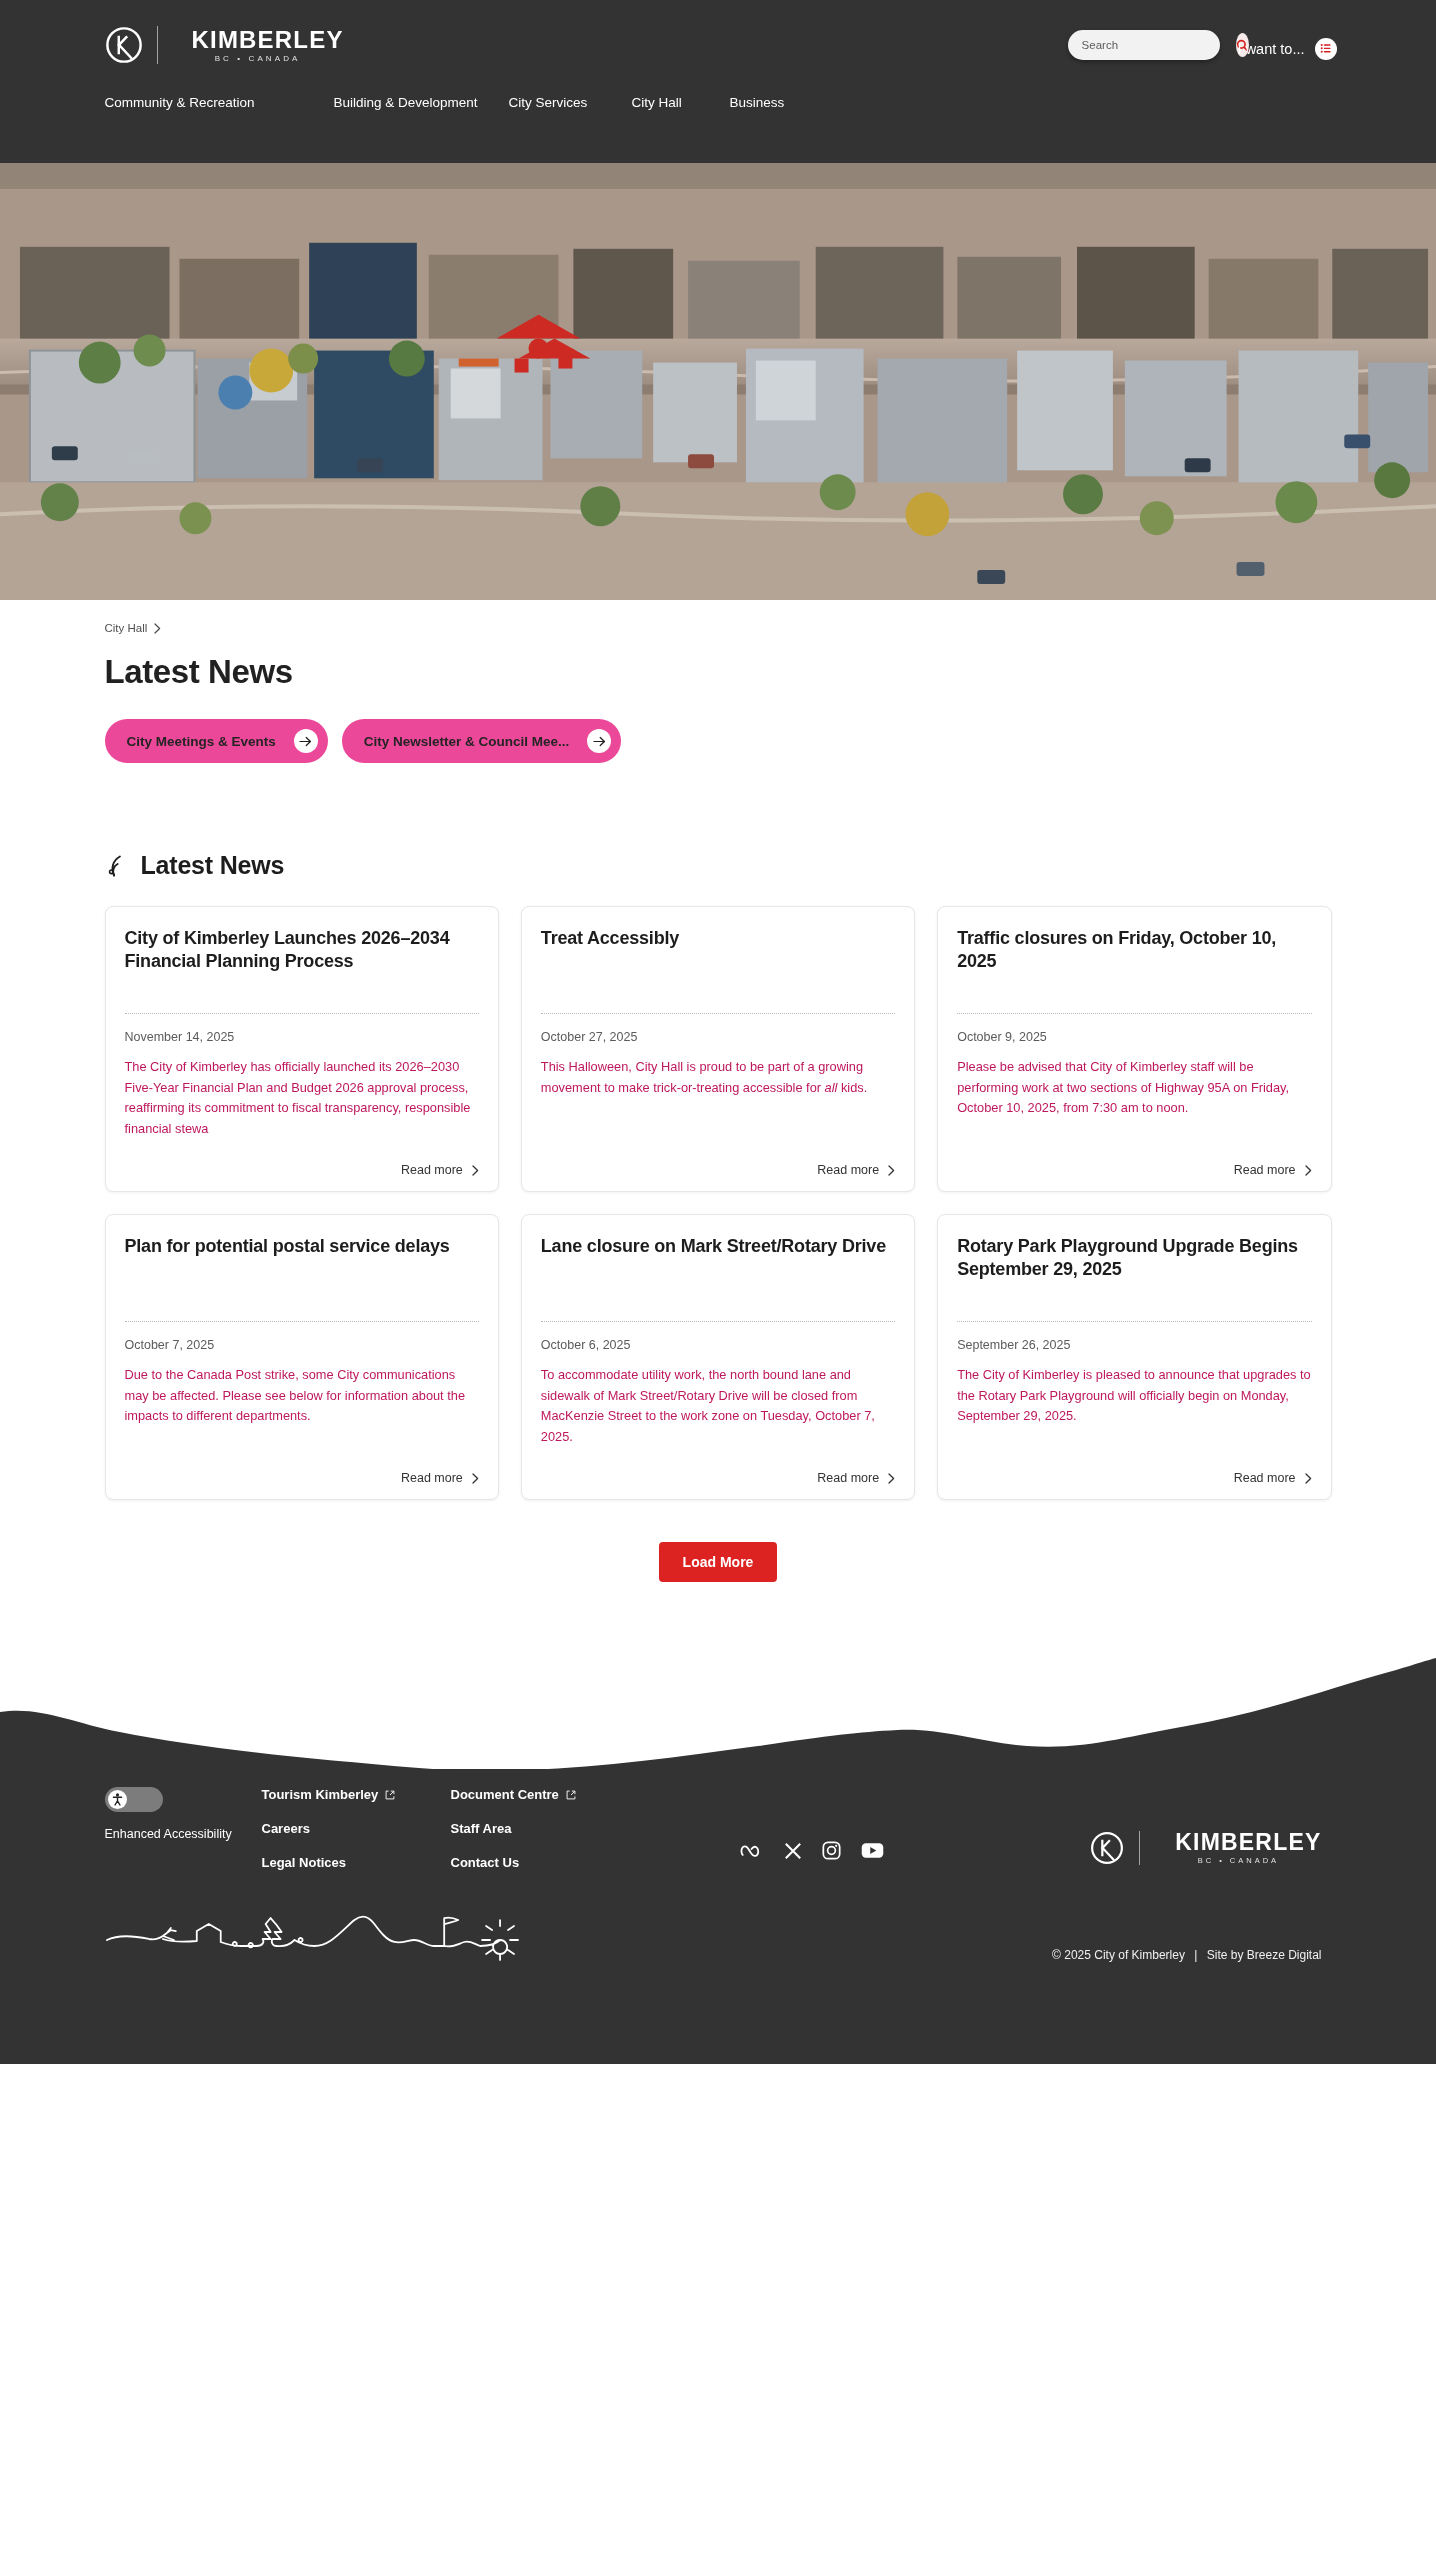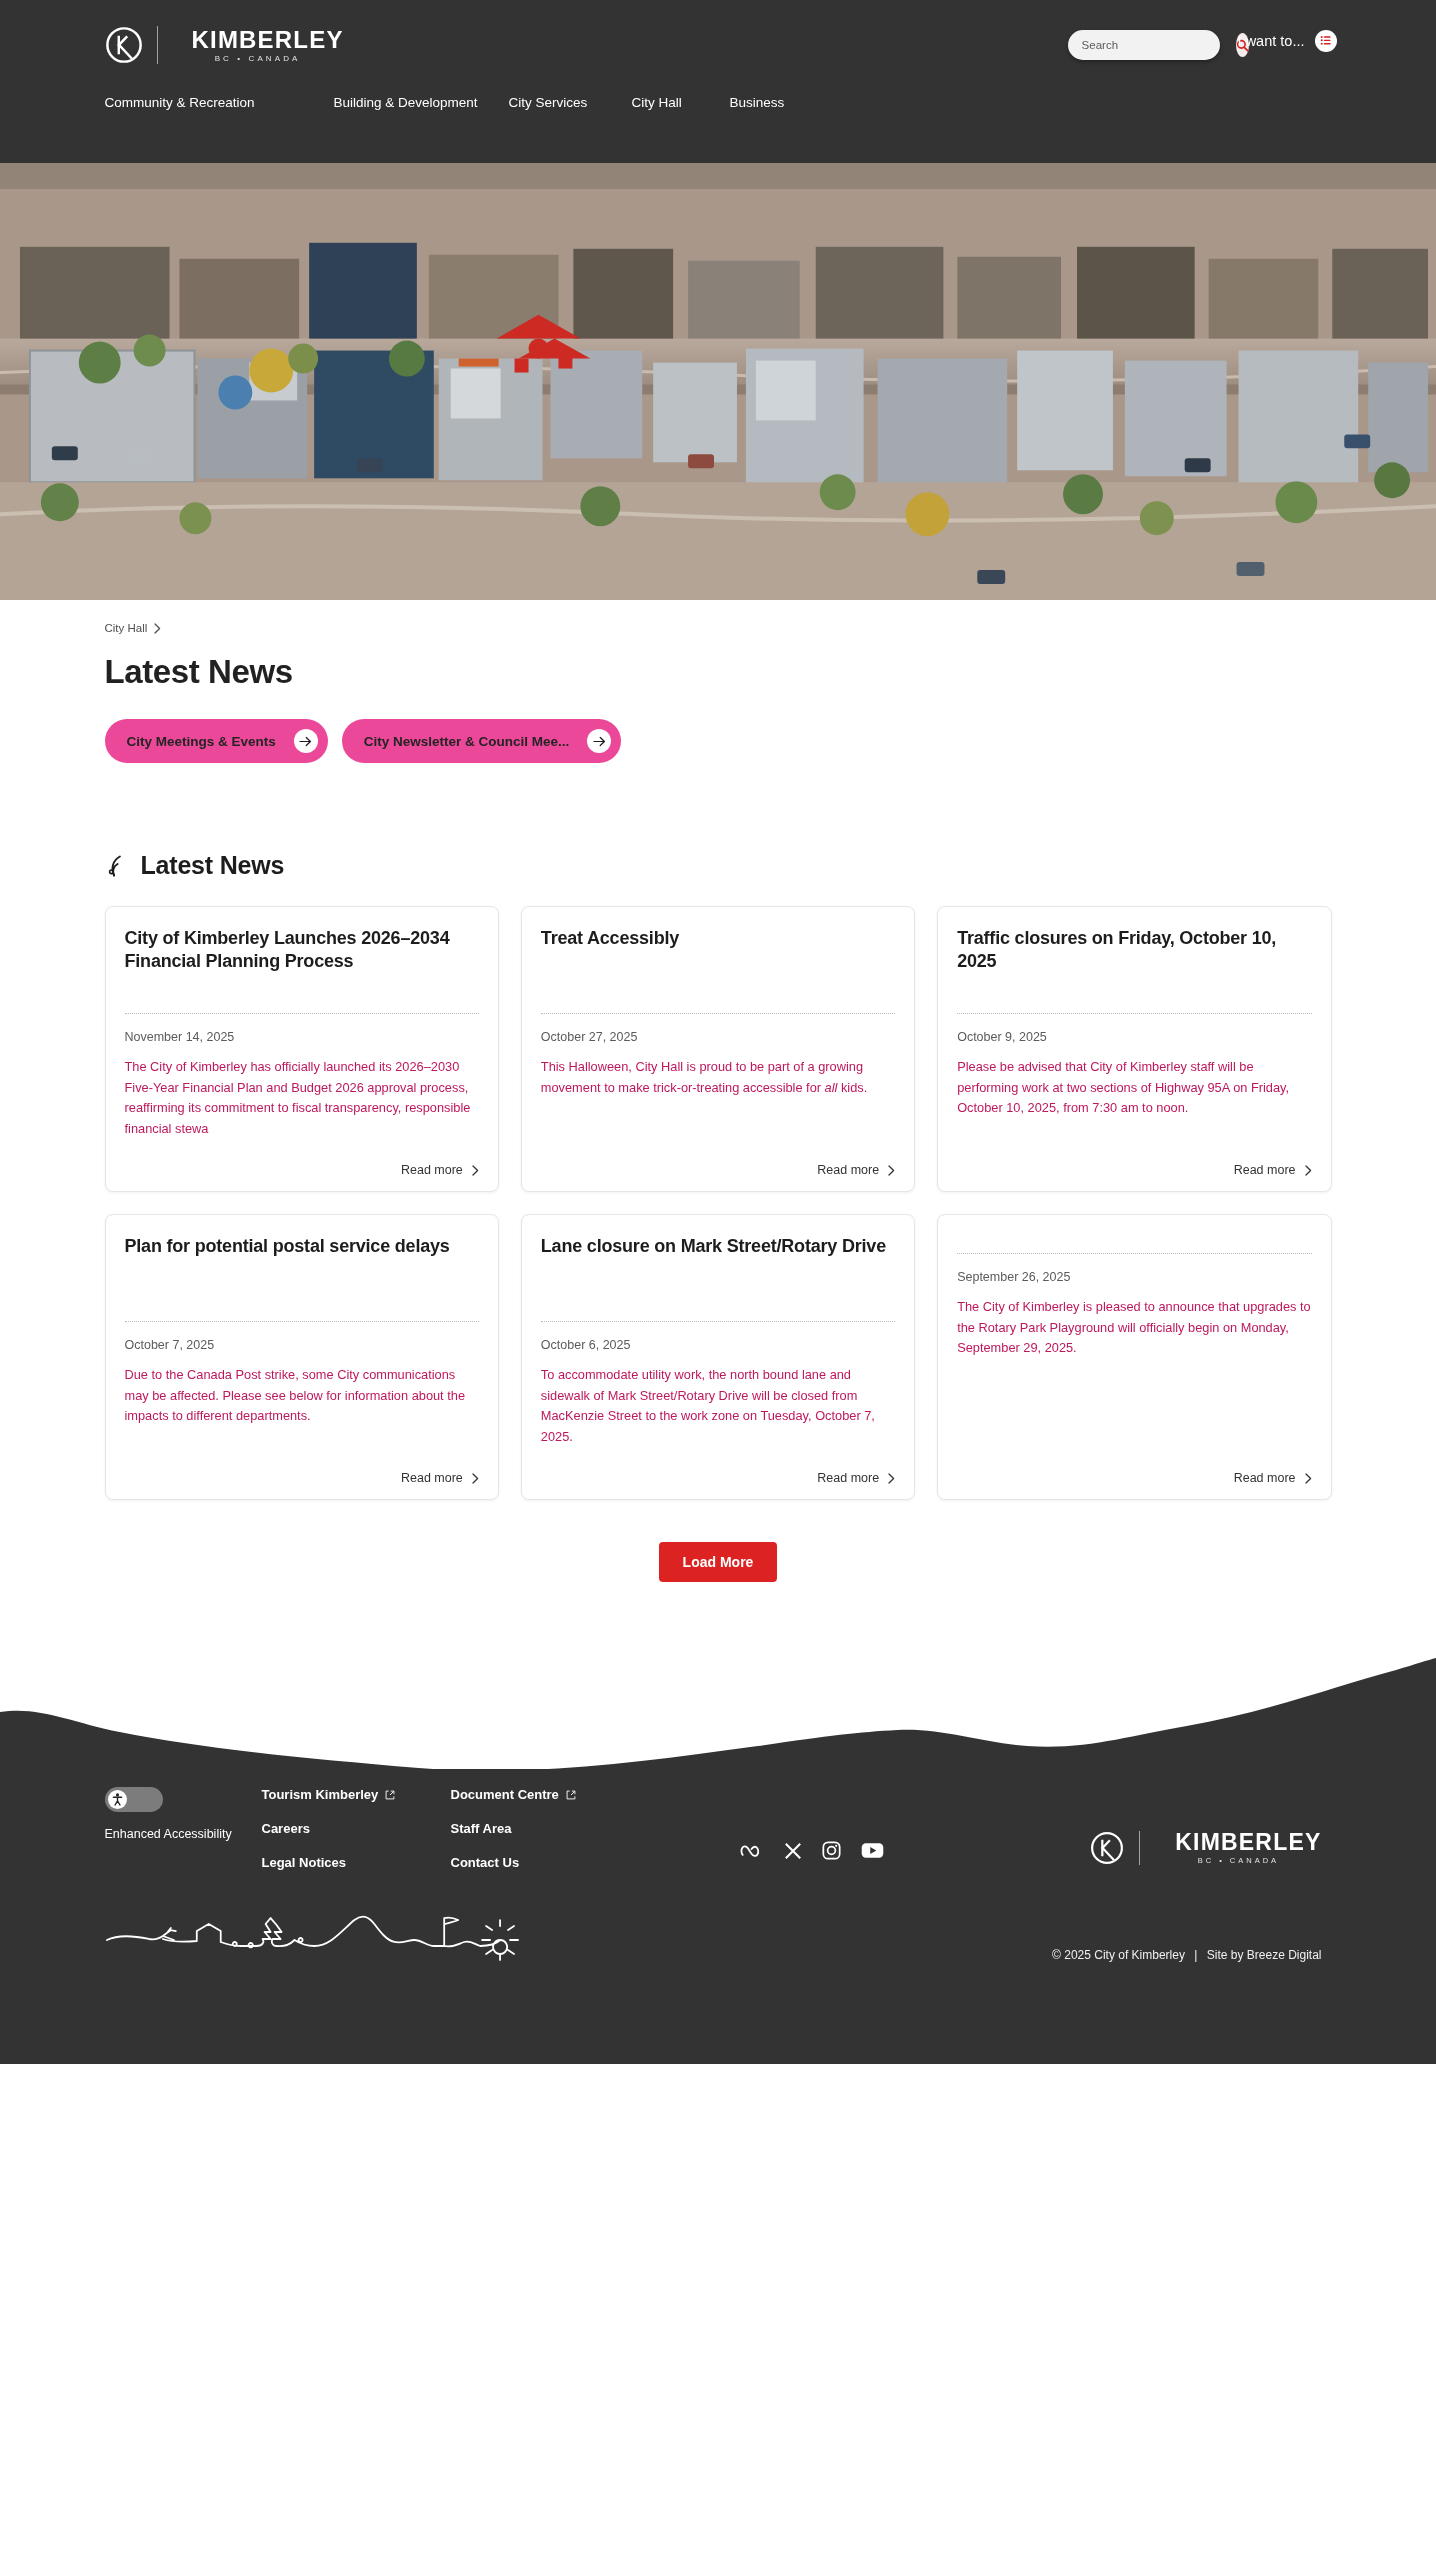--- a/index.html
+++ b/index.html
@@ -38,21 +38,21 @@
     color: #fff; font-size: 24px; font-weight: 700;
     letter-spacing: 1.2px; line-height: 1; margin-left: 20px;
   }
   .brand-sub {
     color: #e3e3e3; font-size: 8px; font-weight: 400;
     letter-spacing: 3.1px; line-height: 1; text-align: center;
   }
 
   .header-right {
     position: absolute; right: 20px; top: 30px;
-    display: flex; align-items: flex-start; gap: 18px;
+    display: flex; align-items: flex-end; gap: 18px;
   }
   .search-box {
     display: flex; align-items: center;
     width: 152px; height: 30px;
     background: #f2f2f2;
     border-radius: 16px;
     padding: 0 4px 0 14px;
     box-shadow: 0 2px 4px rgba(0,0,0,.35);
   }
   .search-input {
@@ -498,20 +498,21 @@
           <a class="read-more" href="#">
             <span>Read more</span>
             <svg width="7" height="11" viewBox="0 0 7 11">
               <path d="M1 1 L5.6 5.5 L1 10" fill="none" stroke="#333" stroke-width="1.3" stroke-linecap="round" stroke-linejoin="round"></path>
             </svg>
           </a>
         </div>
       </article>
 
       <article class="news-card">
+        <h3 class="card-title">Rotary Park Playground Upgrade Begins September 29, 2025</h3>
         <hr class="card-sep">
         <div class="card-date">September 26, 2025</div>
         <p class="card-excerpt">The City of Kimberley is pleased to announce that upgrades to the Rotary Park Playground will officially begin on Monday, September 29, 2025.</p>
         <div class="card-foot">
           <a class="read-more" href="#">
             <span>Read more</span>
             <svg width="7" height="11" viewBox="0 0 7 11">
               <path d="M1 1 L5.6 5.5 L1 10" fill="none" stroke="#333" stroke-width="1.3" stroke-linecap="round" stroke-linejoin="round"></path>
             </svg>
           </a>

